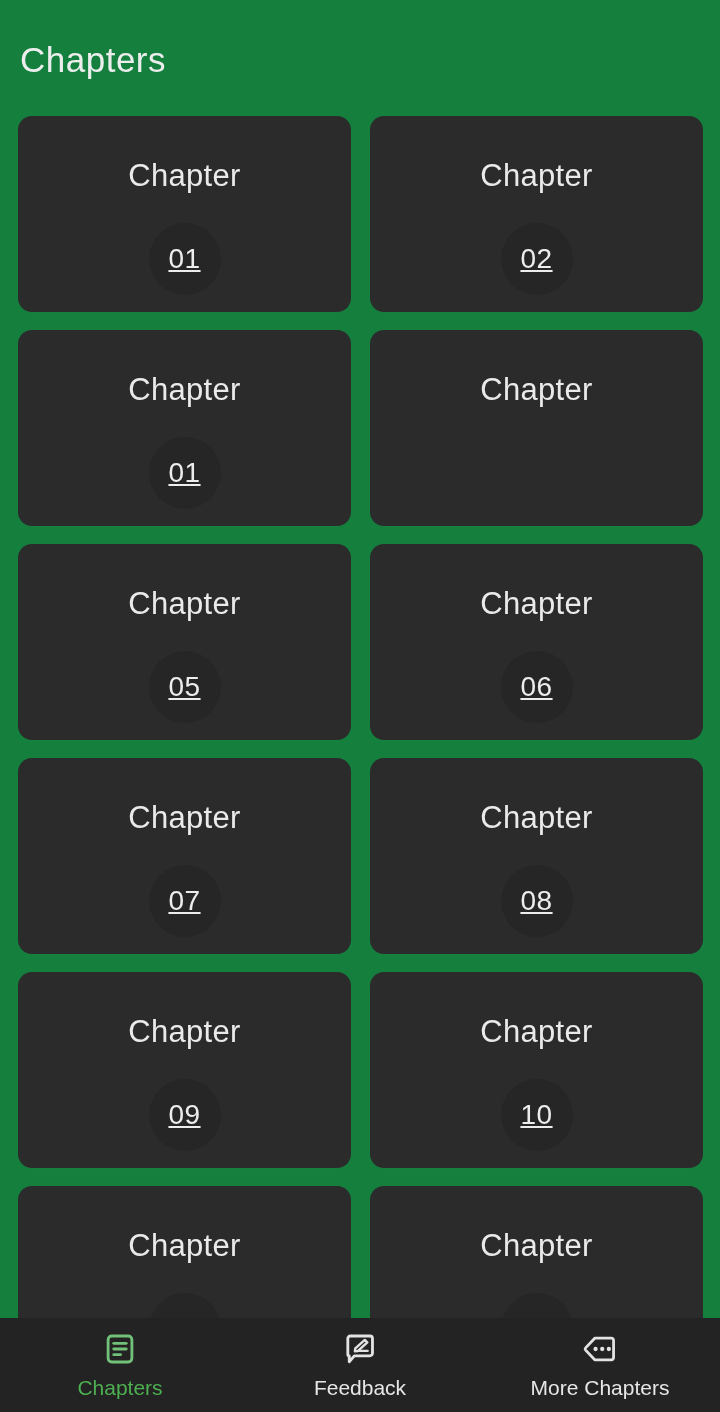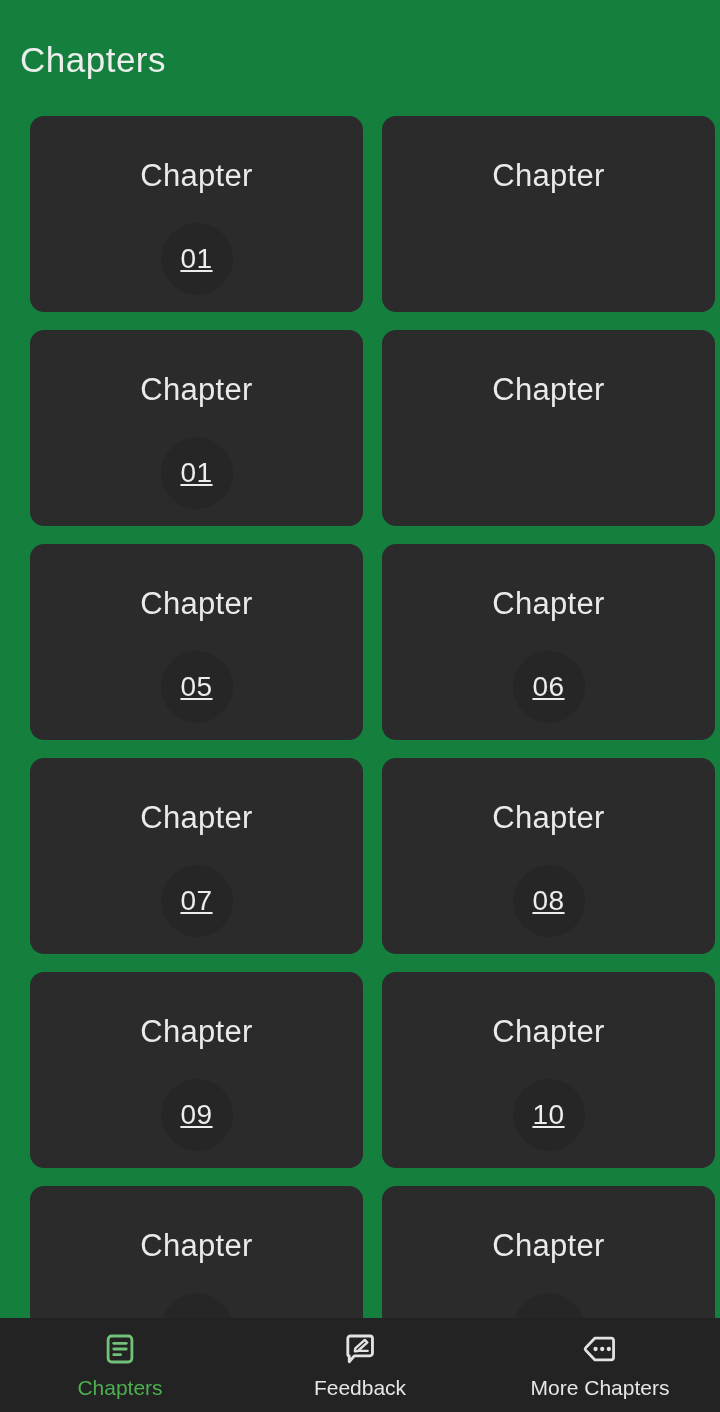--- a/index.html
+++ b/index.html
@@ -35,21 +35,20 @@
     line-height:1.0;
     height:116px;
     flex:0 0 auto;
   }
 
   
   .grid-scroll {
     flex:1 1 auto;
     overflow:hidden;
     position:relative;
-    margin-left:12px;
   }
   .chapter-grid {
     display:grid;
     grid-template-columns:333px 333px;
     column-gap:19px;
     row-gap:18px;
     padding:0 18px;
     align-content:start;
   }
 
@@ -142,20 +141,23 @@
   <div class="grid-scroll">
     <div class="chapter-grid" id="chapter-grid">
         <div class="chapter-card">
           <div class="card-label">Chapter</div>
           <div class="num-badge">
             <span class="num-text">01</span>
           </div>
         </div>
         <div class="chapter-card">
           <div class="card-label">Chapter</div>
+          <div class="num-badge">
+            <span class="num-text">02</span>
+          </div>
         </div>
         <div class="chapter-card">
           <div class="card-label">Chapter</div>
           <div class="num-badge">
             <span class="num-text">01</span>
           </div>
         </div>
         <div class="chapter-card">
           <div class="card-label">Chapter</div>
         </div>

